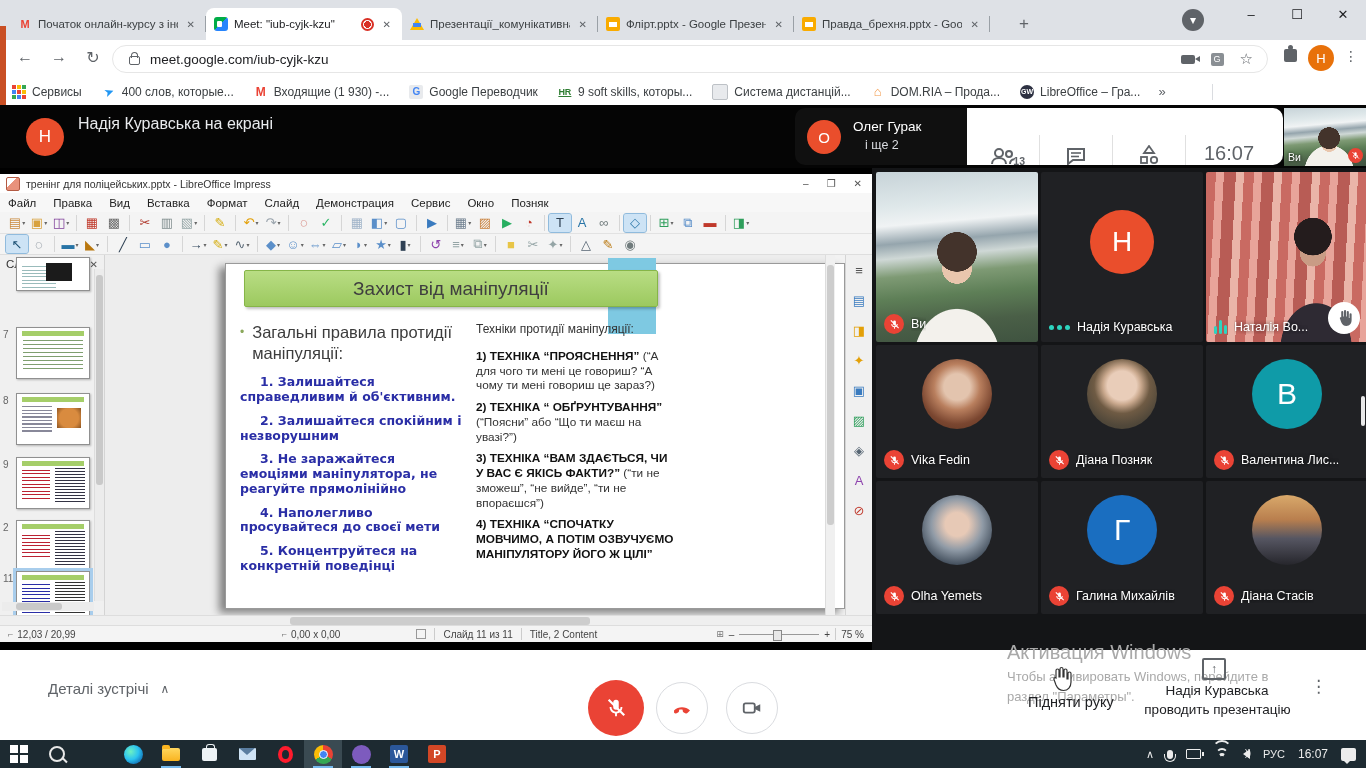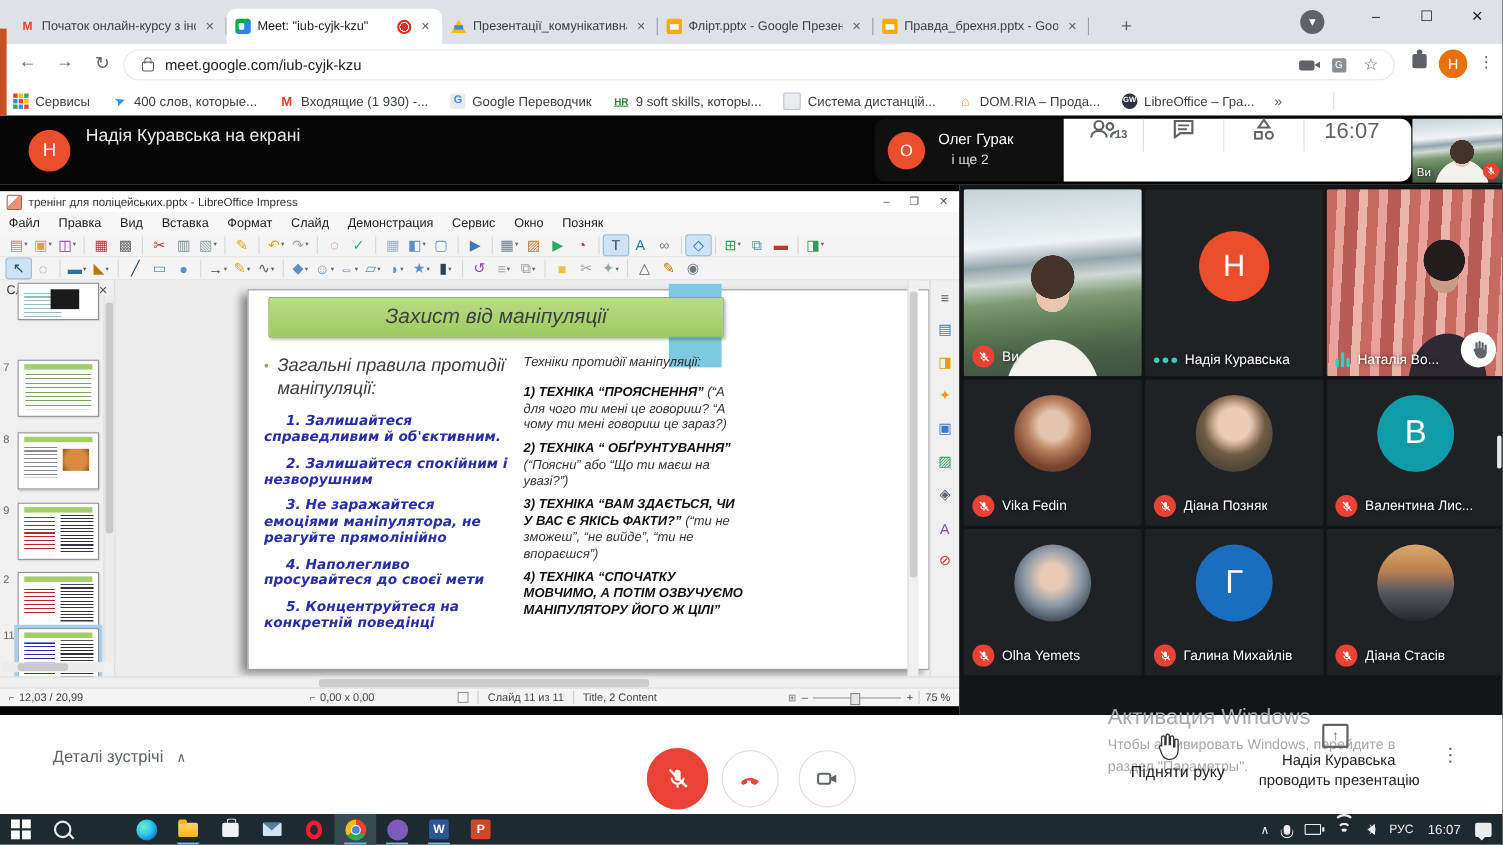--- a/index.html
+++ b/index.html
@@ -69,21 +69,21 @@
   .bmi-reading{border:1.5px solid #5f6368;border-radius:2px;background:repeating-linear-gradient(#fff 0 2px,#5f6368 2px 3.5px) 2px 2px/9px 9px no-repeat;}
   .bm-spacer{flex:1;}
   
   .meet-header{position:absolute;left:0;top:105px;width:1366px;height:63px;background:#050505;}
   .mh-avatar{position:absolute;left:26px;top:13px;width:38px;height:38px;border-radius:50%;background:#ea4e2c;color:#fff;font-size:17px;display:flex;align-items:center;justify-content:center;}
   .mh-banner{position:absolute;left:78px;top:10px;color:#e8eaed;font-size:16px;}
   .host-card{position:absolute;left:795px;top:3px;width:172px;height:57px;background:#101010;border-radius:10px 0 0 10px;}
   .hc-avatar{position:absolute;left:12px;top:12px;width:34px;height:34px;border-radius:50%;background:#ea4e2c;color:#fff;font-size:15px;display:flex;align-items:center;justify-content:center;}
   .hc-name{position:absolute;left:58px;top:11px;color:#fff;font-size:13.5px;}
   .hc-more{position:absolute;left:70px;top:30px;color:#dadce0;font-size:12.5px;}
-  .mh-pill{position:absolute;left:967px;top:3px;width:316px;height:57px;background:#fff;border-radius:0 10px 10px 0;display:flex;align-items:flex-start;}
+  .mh-pill{position:absolute;left:967px;top:3px;width:316px;height:57px;background:#fff;border-radius:0 10px 10px 0;display:flex;align-items:flex-end;}
   .pill-item{display:flex;align-items:center;justify-content:center;width:72px;position:relative;}
   .pill-sep{width:1px;height:30px;background:#e0e0e0;}
   .ppl-count{position:absolute;top:8px;right:14px;font-size:10.5px;color:#5f6368;font-weight:bold;}
   .mh-clock{font-size:20px;color:#5f6368;width:86px;text-align:center;}
   .self-tile{position:absolute;left:1284px;top:108px;width:82px;height:58px;overflow:hidden;}
   .self-label{position:absolute;left:4px;bottom:3px;color:#fff;font-size:10.5px;text-shadow:0 0 3px #000;}
   .self-mic{position:absolute;right:3px;bottom:3px;width:15px;height:15px;border-radius:50%;background:#ea4335;display:flex;align-items:center;justify-content:center;}
   
   .share-area{position:absolute;left:0;top:168px;width:872px;height:482px;background:#000;}
   .impress{position:absolute;left:0;top:6px;width:872px;height:467px;background:#f2f2f2;font-size:11px;color:#222;}
@@ -117,21 +117,21 @@
   .thumb.t10{background:repeating-linear-gradient(#b23 0 1px,transparent 1px 3.5px) 5px 14px/28px 24px no-repeat,
             repeating-linear-gradient(#334 0 1px,transparent 1px 3px) 38px 10px/30px 34px no-repeat,#fff;}
   .thumb.t11{background:repeating-linear-gradient(#2a2ea6 0 1px,transparent 1px 3.5px) 5px 12px/28px 30px no-repeat,
             repeating-linear-gradient(#333 0 1px,transparent 1px 3px) 38px 10px/30px 34px no-repeat,#fff;}
   .panel-vscroll{position:absolute;right:0;top:14px;width:9px;height:332px;background:#ececec;border-left:1px solid #ddd;}
   .panel-vthumb{position:absolute;left:1px;top:6px;width:7px;height:210px;background:#c9c9c9;border-radius:3px;}
   .panel-hscroll{position:absolute;left:2px;bottom:4px;width:92px;height:9px;background:#ececec;}
   .panel-hthumb{position:absolute;left:14px;top:1px;width:46px;height:7px;background:#c9c9c9;border-radius:3px;}
   
   .imp-work{position:absolute;left:105px;top:81px;width:730px;height:360px;background:#ededed;}
-  .slide{position:absolute;left:120px;top:8px;width:618px;height:344px;background:#fff;border:1px solid #9a9a9a;box-shadow:-6px 4px 8px rgba(0,0,0,.45);font-style:italic;}
+  .slide{position:absolute;left:120px;top:8px;width:618px;height:344px;background:#fff;border:1px solid #9a9a9a;box-shadow:-6px 4px 8px rgba(0,0,0,.45);}
   .blue-rect{position:absolute;left:382px;top:-6px;width:48px;height:76px;background:#7ec9e2;}
   .green-bar{position:absolute;left:18px;top:6px;width:412px;height:35px;background:linear-gradient(#b9dd84,#9cc95f);border:1px solid #86b548;border-radius:2px;box-shadow:2px 2px 3px rgba(0,0,0,.25);display:flex;align-items:center;justify-content:center;font-size:19px;color:#3f3f3f;}
   .col-left{position:absolute;left:14px;top:58px;width:226px;}
   .bullet-line{font-size:16.5px;color:#3c3c3c;line-height:1.25;margin-bottom:12px;display:flex;gap:8px;}
   .bullet{color:#8aa85a;font-size:12px;line-height:20px;}
   .slide-item{font-weight:bold;color:#2a2ea6;font-size:12.5px;line-height:1.18;margin-bottom:9px;text-indent:20px;font-family:"DejaVu Sans",sans-serif;}
   .col-right{position:absolute;left:250px;top:58px;width:200px;}
   .rc-head{font-size:12px;color:#333;margin-bottom:13px;}
   .tech{font-size:11.8px;color:#333;line-height:1.25;margin:0 0 7px 0;}
   .tech b{color:#111;}

